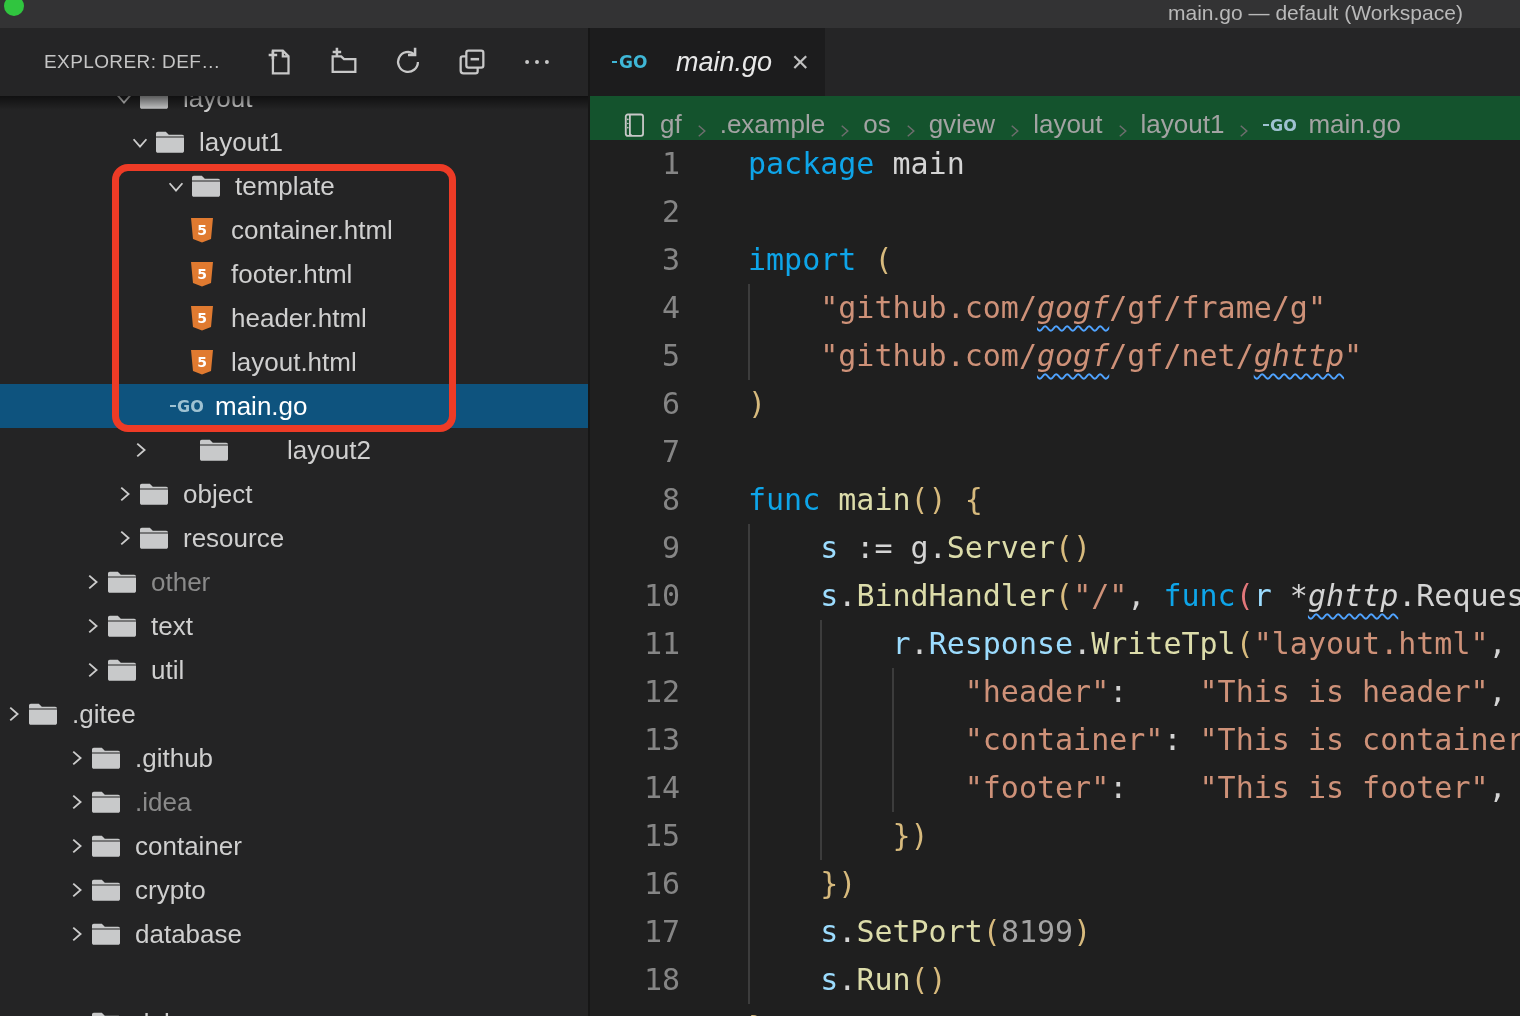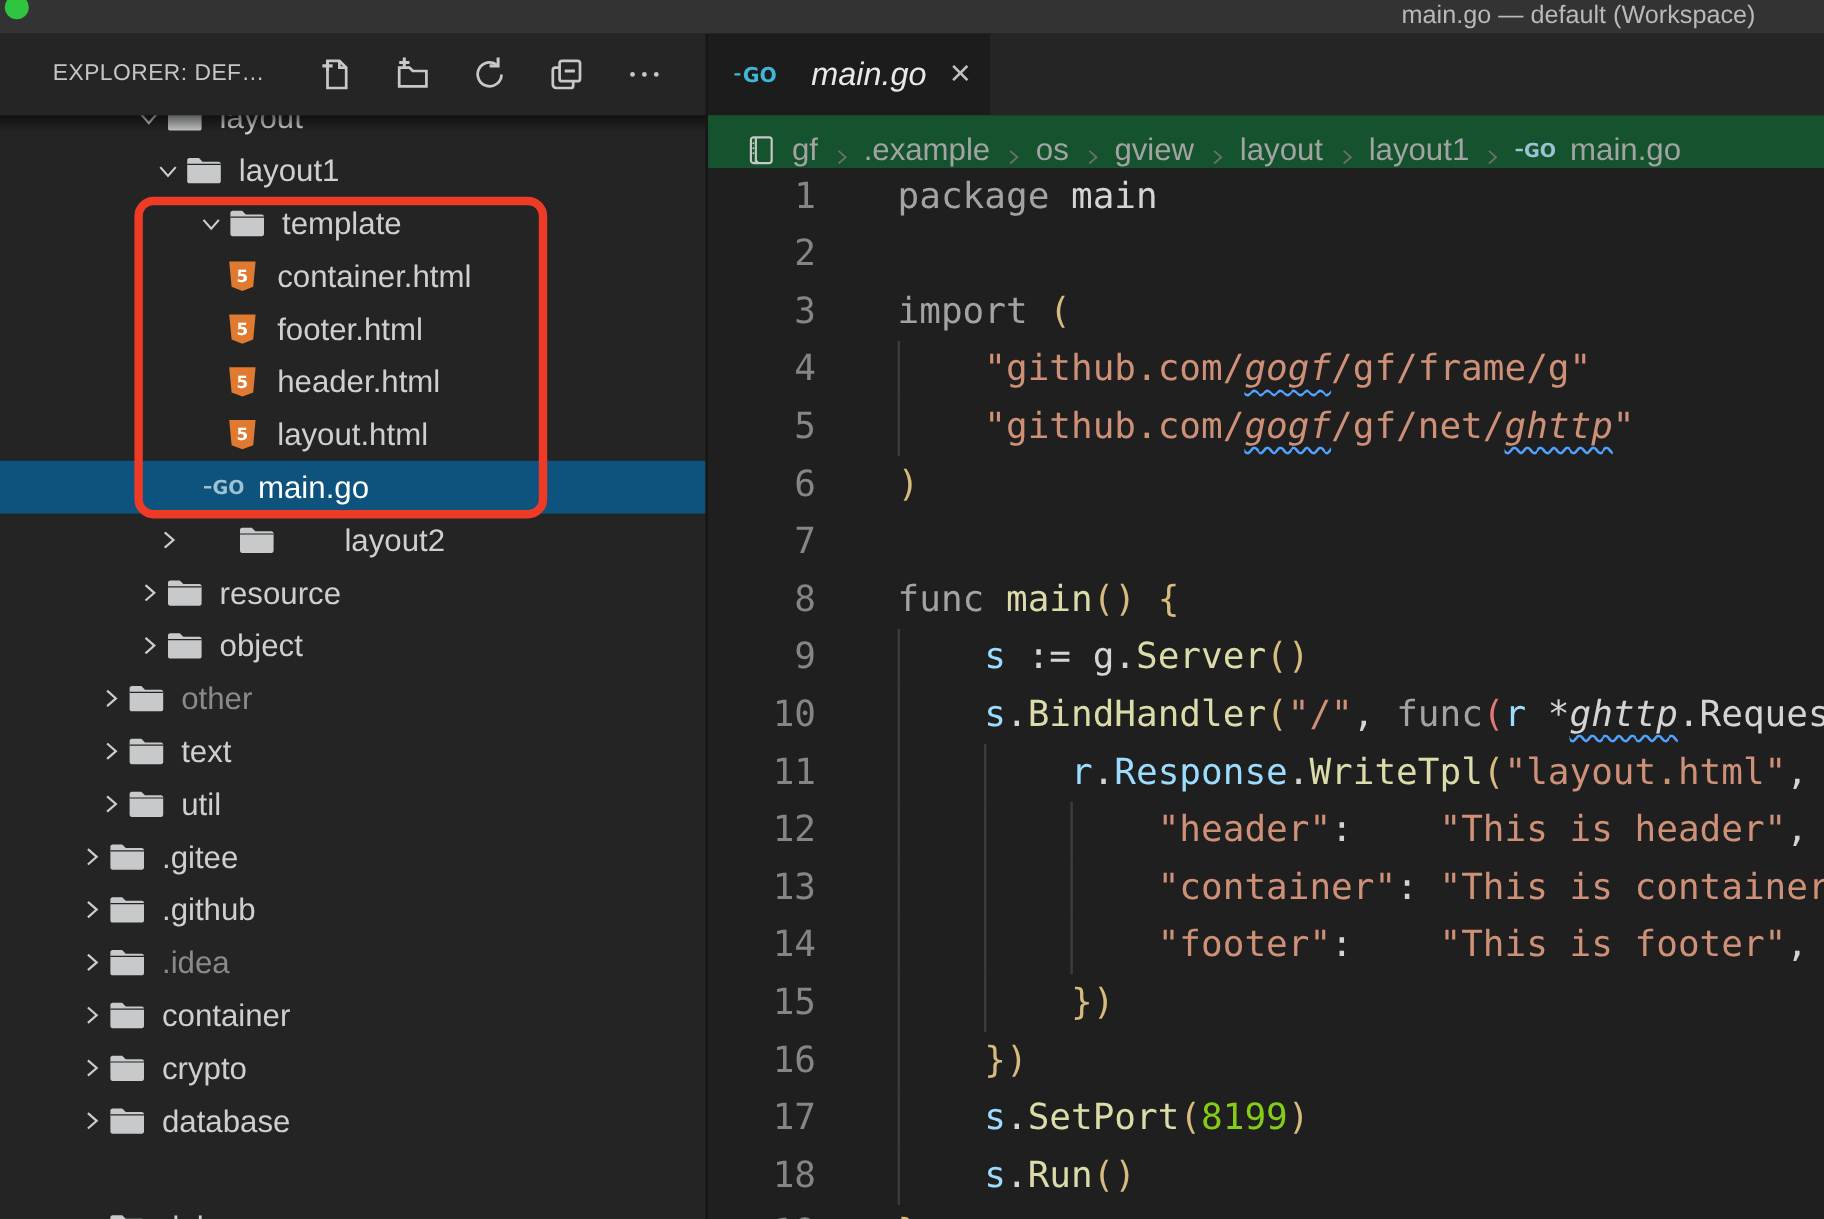--- a/index.html
+++ b/index.html
@@ -48,22 +48,22 @@
   .crumb-sep{margin:0 10px;display:flex;align-items:center;}
   .crumb-sep svg{width:18px;height:18px;stroke:#6e6e6e;fill:none;stroke-width:2;}
   .crumb-icon{margin-right:12px;display:flex;align-items:center;}
   
   #code{position:absolute;left:0;top:112px;width:930px;height:876px;font-family:"DejaVu Sans Mono",monospace;
     font-size:30px;}
   .cline{position:relative;height:48px;line-height:48px;white-space:pre;}
   .lnum{position:absolute;left:0;top:0;width:90px;text-align:right;color:#858585;}
   .ctext{position:absolute;left:158px;top:0;}
   .guide{position:absolute;top:0;width:2px;height:48px;background:#3c3c3c;}
-  .tok-kw{color:#a3a3a3;} .tok-pl{color:#d4d4d4;} .tok-st{color:#ce9178;}
-  .tok-fn{color:#dcdcaa;} .tok-vr{color:#9cdcfe;} .tok-nm{color:#84cc16;}
+  .tok-kw{color:#0ea5e9;} .tok-pl{color:#d4d4d4;} .tok-st{color:#ce9178;}
+  .tok-fn{color:#dcdcaa;} .tok-vr{color:#9cdcfe;} .tok-nm{color:#a3a3a3;}
   .tok-bg{color:#d7ba7d;} .tok-bc{color:#e2777a;}
   .sq{text-decoration:underline wavy #4fa3ff 2px;text-underline-offset:7px;text-decoration-skip-ink:none;font-style:italic;}
 </style>
 </head>
 <body>
 
 <div id="titlebar">
   <div id="traffic-green"></div>
   <div id="window-title">main.go — default (Workspace)</div>
 </div>
@@ -219,36 +219,36 @@
             <svg viewBox="0 0 24 24">
               <path d="M9 5l8 7-8 7"></path>
             </svg>
           </span>
           <span class="ticon">
             <svg width="34" height="30" viewBox="0 0 34 30">
               <path d="M3 6.5c0-1 .8-1.8 1.8-1.8h8l3 3h13.4c1 0 1.8.8 1.8 1.8V24c0 1-.8 1.8-1.8 1.8H4.8C3.8 25.8 3 25 3 24z" fill="#c8c9ca"></path>
               <path d="M3 10h28" stroke="#242425" stroke-width="1"></path>
             </svg>
           </span>
+          <span class="lbl">object</span>
+        </div>
+        <div class="row" style="padding-left: 111px;">
+          <span class="twist">
+            <svg viewBox="0 0 24 24">
+              <path d="M9 5l8 7-8 7"></path>
+            </svg>
+          </span>
+          <span class="ticon">
+            <svg width="34" height="30" viewBox="0 0 34 30">
+              <path d="M3 6.5c0-1 .8-1.8 1.8-1.8h8l3 3h13.4c1 0 1.8.8 1.8 1.8V24c0 1-.8 1.8-1.8 1.8H4.8C3.8 25.8 3 25 3 24z" fill="#c8c9ca"></path>
+              <path d="M3 10h28" stroke="#242425" stroke-width="1"></path>
+            </svg>
+          </span>
           <span class="lbl">resource</span>
         </div>
-        <div class="row" style="padding-left: 111px;">
-          <span class="twist">
-            <svg viewBox="0 0 24 24">
-              <path d="M9 5l8 7-8 7"></path>
-            </svg>
-          </span>
-          <span class="ticon">
-            <svg width="34" height="30" viewBox="0 0 34 30">
-              <path d="M3 6.5c0-1 .8-1.8 1.8-1.8h8l3 3h13.4c1 0 1.8.8 1.8 1.8V24c0 1-.8 1.8-1.8 1.8H4.8C3.8 25.8 3 25 3 24z" fill="#c8c9ca"></path>
-              <path d="M3 10h28" stroke="#242425" stroke-width="1"></path>
-            </svg>
-          </span>
-          <span class="lbl">object</span>
-        </div>
         <div class="row dim" style="padding-left: 79px;">
           <span class="twist">
             <svg viewBox="0 0 24 24">
               <path d="M9 5l8 7-8 7"></path>
             </svg>
           </span>
           <span class="ticon">
             <svg width="34" height="30" viewBox="0 0 34 30">
               <path d="M3 6.5c0-1 .8-1.8 1.8-1.8h8l3 3h13.4c1 0 1.8.8 1.8 1.8V24c0 1-.8 1.8-1.8 1.8H4.8C3.8 25.8 3 25 3 24z" fill="#c8c9ca"></path>
               <path d="M3 10h28" stroke="#242425" stroke-width="1"></path>
@@ -277,21 +277,21 @@
             </svg>
           </span>
           <span class="ticon">
             <svg width="34" height="30" viewBox="0 0 34 30">
               <path d="M3 6.5c0-1 .8-1.8 1.8-1.8h8l3 3h13.4c1 0 1.8.8 1.8 1.8V24c0 1-.8 1.8-1.8 1.8H4.8C3.8 25.8 3 25 3 24z" fill="#c8c9ca"></path>
               <path d="M3 10h28" stroke="#242425" stroke-width="1"></path>
             </svg>
           </span>
           <span class="lbl">util</span>
         </div>
-        <div class="row" style="padding-left: 63px;">
+        <div class="row" style="">
           <span class="twist">
             <svg viewBox="0 0 24 24">
               <path d="M9 5l8 7-8 7"></path>
             </svg>
           </span>
           <span class="ticon">
             <svg width="34" height="30" viewBox="0 0 34 30">
               <path d="M3 6.5c0-1 .8-1.8 1.8-1.8h8l3 3h13.4c1 0 1.8.8 1.8 1.8V24c0 1-.8 1.8-1.8 1.8H4.8C3.8 25.8 3 25 3 24z" fill="#c8c9ca"></path>
               <path d="M3 10h28" stroke="#242425" stroke-width="1"></path>
             </svg>

